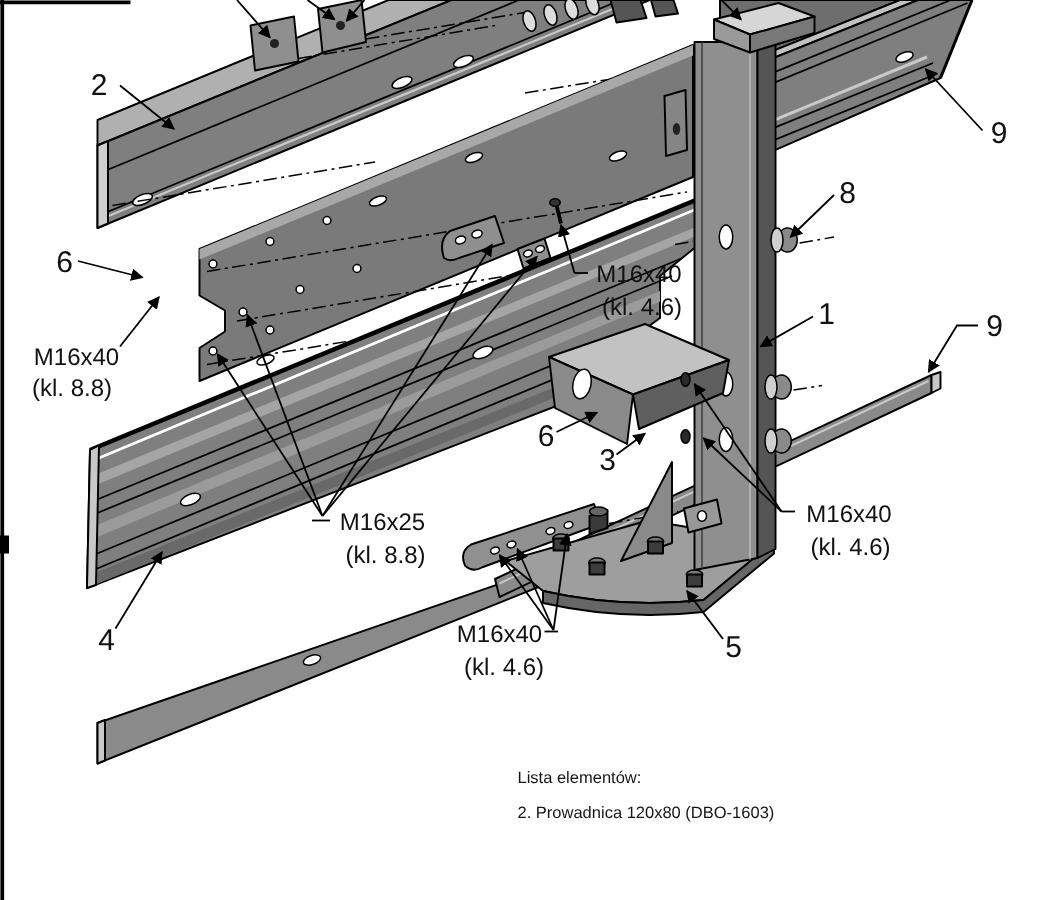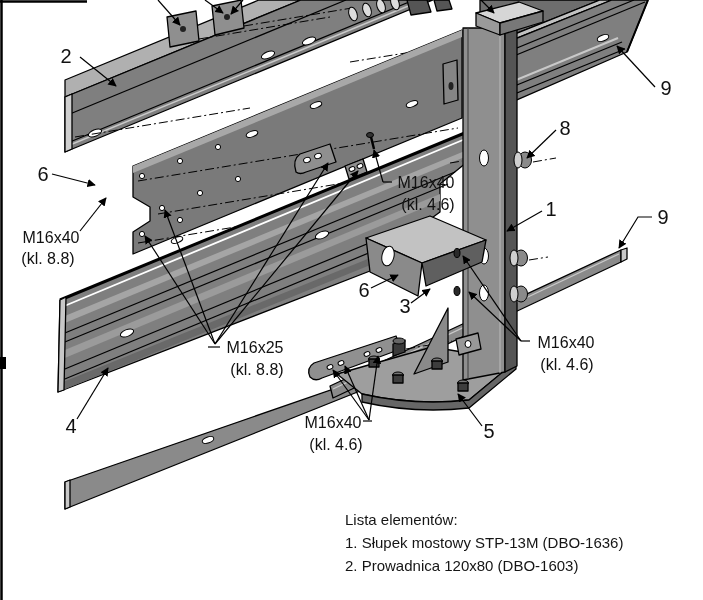--- a/index.html
+++ b/index.html
@@ -1,19 +1,19 @@
 <!DOCTYPE html>
 <html><head>
 <meta charset="utf-8">
 <style>
   html,body{margin:0;padding:0;background:#fff;}
   #stage{position:relative;width:703px;height:600px;background:#fff;overflow:hidden;
          font-family:"Liberation Sans",sans-serif;}
   #stage svg{position:absolute;left:0;top:0;}
-  .plist{position:absolute;left:345px;top:508px;color:#151515;font-size:15px;line-height:23px;
+  .plist{position:absolute;left:345px;top:508px;color:#151515;font-size:11px;line-height:23px;
          font-family:"Liberation Sans",sans-serif;white-space:nowrap;}
   .plist .hd{margin:0;}
   svg text{font-family:"Liberation Sans",sans-serif;fill:#111;}
   .lbl{font-size:20px;}
   .co{font-size:16px;}
   .ln{stroke:#000;stroke-width:1.2;fill:none;}
   .dash{stroke:#000;stroke-width:1;fill:none;stroke-dasharray:9 3 2 3;}
   .shape{stroke:#000;stroke-width:1.3;stroke-linejoin:round;}
 </style>
 </head>
@@ -287,16 +287,15 @@
     <text class="co" x="428" y="210" text-anchor="middle">(kl. 4.6)</text>
     <text class="co" x="566" y="348" text-anchor="middle">M16x40</text>
     <text class="co" x="567" y="370" text-anchor="middle">(kl. 4.6)</text>
     <text class="co" x="333" y="428" text-anchor="middle">M16x40</text>
     <text class="co" x="336" y="450" text-anchor="middle">(kl. 4.6)</text>
   </g>
 </svg>
 
   <div class="plist">
     <div class="hd">Lista elementów:</div>
-    <div>1. Słupek mostowy STP-13M (DBO-1636)</div>
     <div>2. Prowadnica 120x80 (DBO-1603)</div>
   </div>
 </div>
 
 </body></html>

